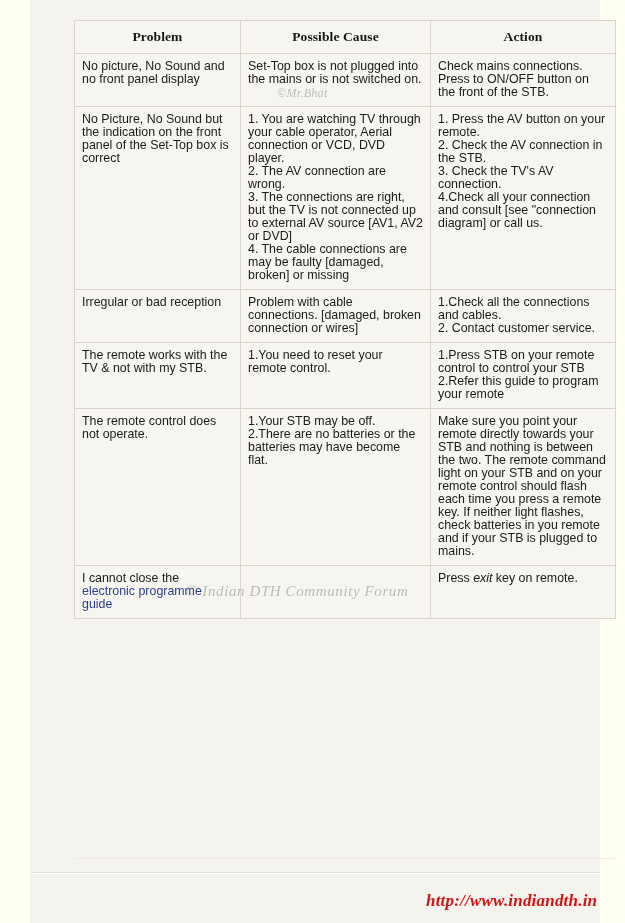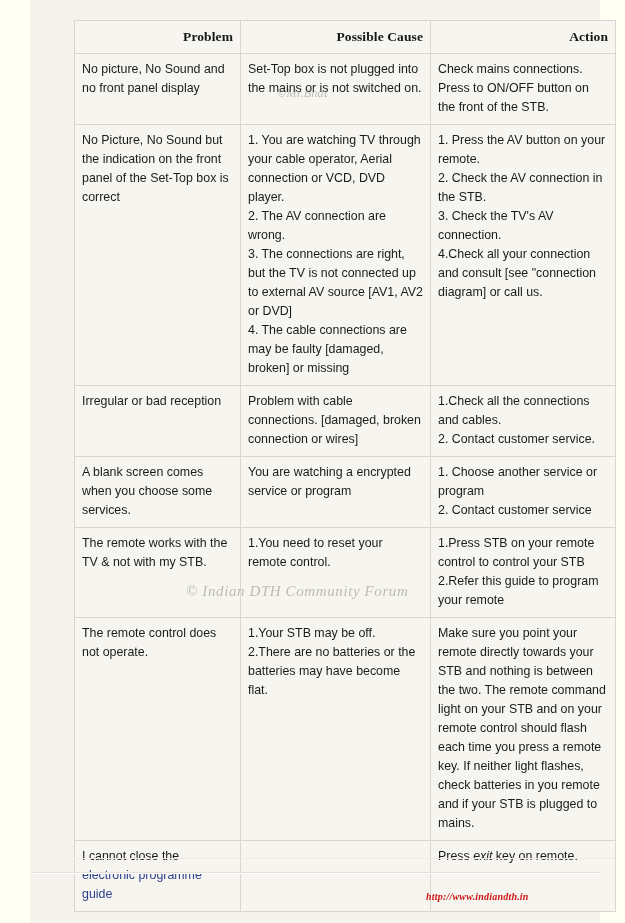--- a/index.html
+++ b/index.html
@@ -44,28 +44,28 @@
     padding: 6px 7px 7px 7px;
     background: #f6f5f0;
   }
   table.tbl th {
     font-family: "Liberation Serif", serif;
     font-weight: bold;
     font-size: 13.5px;
     color: #171717;
     padding-top: 8px;
     padding-bottom: 8px;
-    text-align: right;
+    text-align: center;
     letter-spacing: 0.1px;
     margin-left: 13px;
   }
   table.tbl td {
     font-family: "Liberation Sans", sans-serif;
     font-size: 12.4px;
-    line-height: 19px;
+    line-height: 13px;
     color: #1b1b1b;
   }
   td .ln { display: block; white-space: pre-wrap; }
   td .lnk {
     color: #2b3f8c;
     display: block;
   }
   td .ital { font-style: italic; }
   #footer-rule {
     position: absolute;
@@ -84,21 +84,21 @@
     height: 1px;
     background: #eceae3;
   }
   #footer-url {
     position: absolute;
     left: 426px;
     top: 891px;
     font-family: "Liberation Serif", serif;
     font-style: italic;
     font-weight: bold;
-    font-size: 10px;
+    font-size: 17px;
     color: #cf1515;
     letter-spacing: 0.2px;
     white-space: nowrap;
   }
   .wm {
     position: absolute;
     font-family: "Liberation Serif", serif;
     font-style: italic;
     color: #6d6a62;
     opacity: 0.42;
@@ -175,32 +175,20 @@
           <td>
               <span class="ln">Problem with cable connections. [damaged, broken connection or wires]</span>
             </td>
           <td>
               <span class="ln">1.Check all the connections and cables.
 2. Contact customer service.</span>
             </td>
         </tr>
         <tr>
           <td>
-              <span class="ln">A blank screen comes when you choose some services.</span>
-            </td>
-          <td>
-              <span class="ln">You are watching a encrypted service or program</span>
-            </td>
-          <td>
-              <span class="ln">1. Choose another service or program
-2. Contact customer service</span>
-            </td>
-        </tr>
-        <tr>
-          <td>
               <span class="ln">The remote works with the TV &amp; not with my STB.</span>
             </td>
           <td>
               <span class="ln">1.You need to reset your remote control.</span>
             </td>
           <td>
               <span class="ln">1.Press STB on your remote control to control your STB
 2.Refer this guide to program your remote</span>
             </td>
         </tr>

